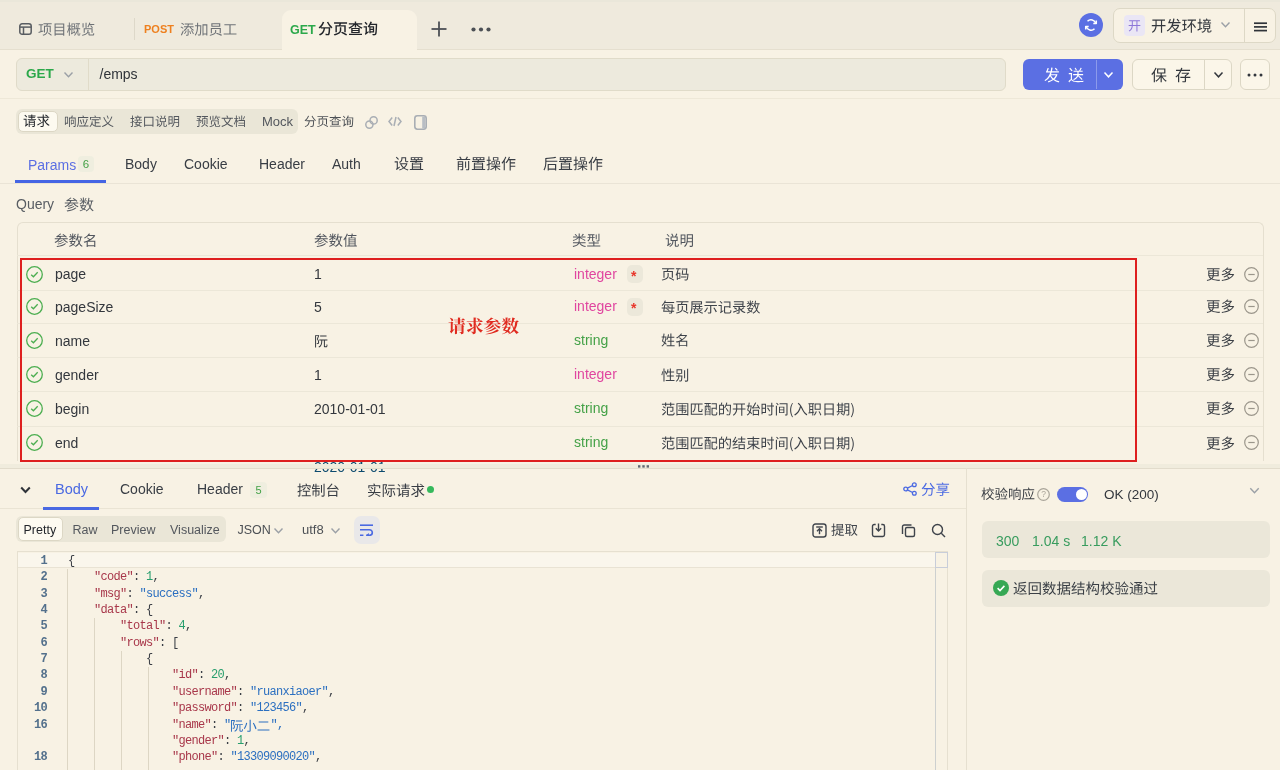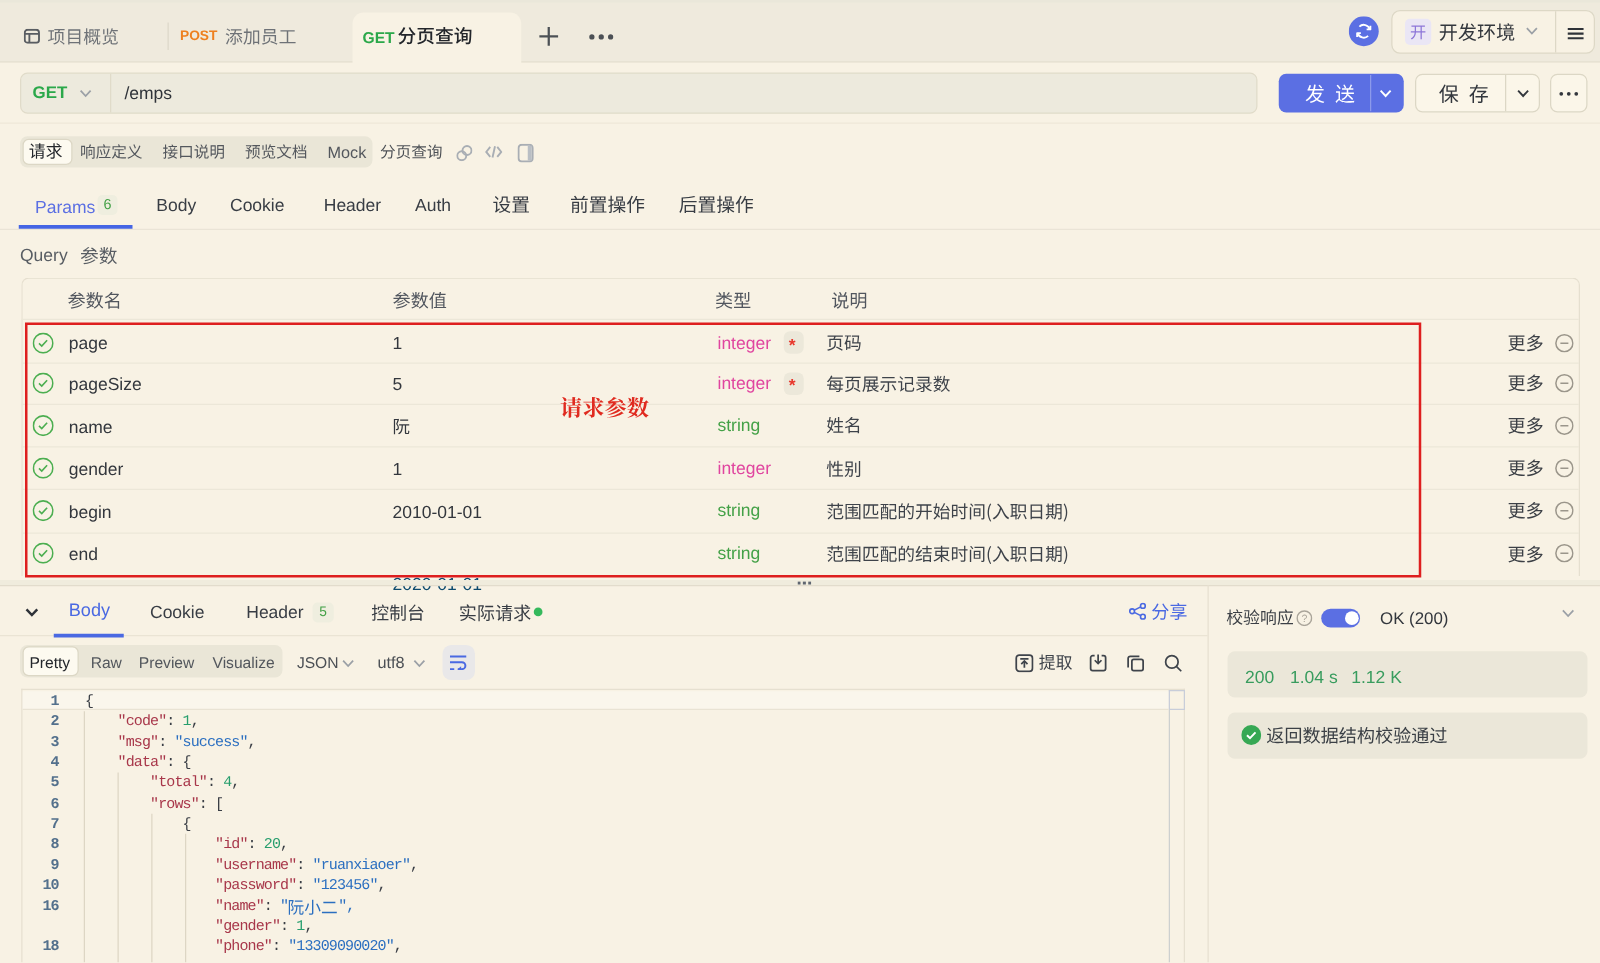--- a/index.html
+++ b/index.html
@@ -585,21 +585,21 @@
   </div>
 <div class="abs" style="left:1057px;top:487px;width:30.5px;height:14.5px;border-radius:7.5px;background:#5b6fe3"></div>
 <div class="abs" style="left:1075.5px;top:488.7px;width:11px;height:11px;border-radius:50%;background:#fff"></div>
 <div class="abs" style="left:1104px;top:486.5px;font-size:13.5px;color:#33373d">OK (200)</div>
 <div class="abs" style="left:1249px;top:486.5px;line-height:0">
     <svg width="11" height="8" xmlns="http://www.w3.org/2000/svg">
       <path d="M1.3 1.3 5.5 5.8 9.7 1.3" fill="none" stroke="#9ba0a6" stroke-width="1.4"></path>
     </svg>
   </div>
 <div class="abs" style="left:982px;top:521px;width:288px;height:37px;background:#ebe7d9;border-radius:6px"></div>
-<div class="abs" style="left:996px;top:533px;font-size:14px;color:#389c5e">200</div>
+<div class="abs" style="left:996px;top:533px;font-size:14px;color:#389c5e">300</div>
 <div class="abs" style="left:1032px;top:533px;font-size:14px;color:#389c5e">1.04 s</div>
 <div class="abs" style="left:1081px;top:533px;font-size:14px;color:#389c5e">1.12 K</div>
 <div class="abs" style="left:982px;top:570px;width:288px;height:37px;background:#ebe7d9;border-radius:6px"></div>
 <div class="abs" style="left:993px;top:580px;line-height:0">
     <svg width="16" height="16" xmlns="http://www.w3.org/2000/svg">
       <circle cx="8" cy="8" r="8" fill="#36a854"></circle>
       <path d="M4.6 8.2 7 10.5 11.4 5.9" fill="none" stroke="#fff" stroke-width="1.6"></path>
     </svg>
   </div>
 <div style="position:absolute;left:1013.0px;top:581.2px;line-height:0">

